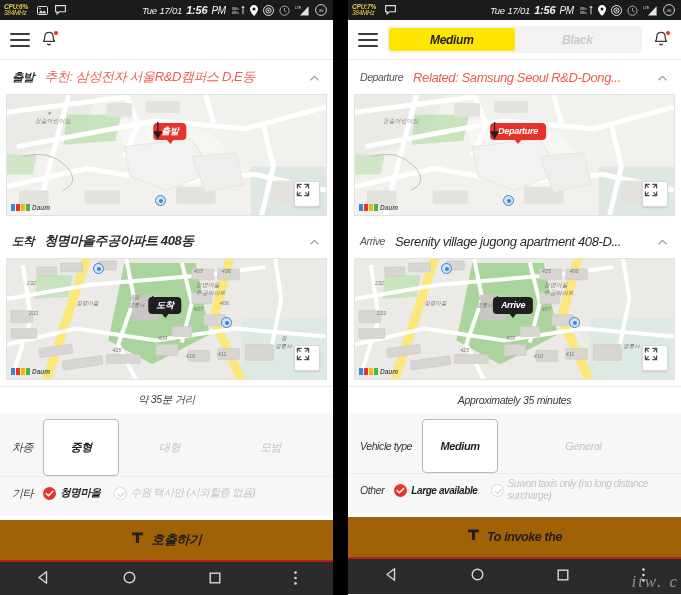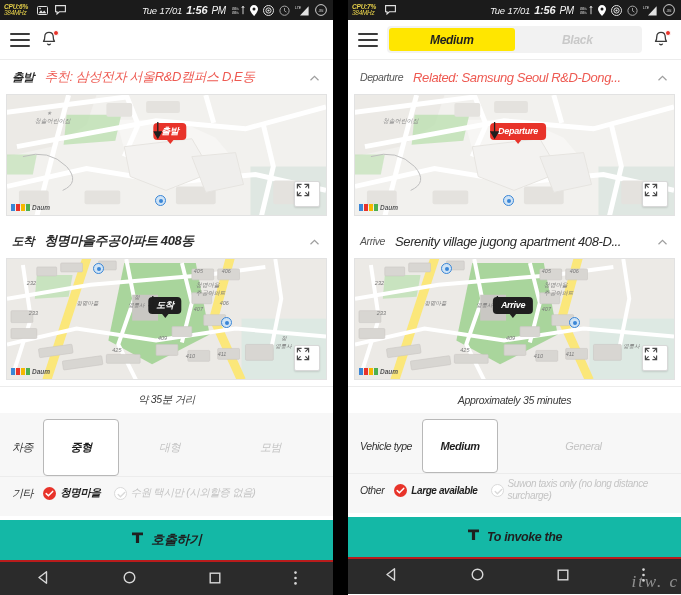--- a/index.html
+++ b/index.html
@@ -137,21 +137,21 @@
   .ck.on { background: #e8332a; }
   .ck.off { background: #fff; border: 1px solid #dadada; }
   .ck svg { position: absolute; inset: 0; }
   .ck-txt { font-size: 10.5px; font-weight: bold; color: #1f1f1f; letter-spacing: -.4px; }
   .ck-txt.dim { color: #c4c4c4; font-weight: normal; }
   .ck-txt.en { font-size: 10px; }
   .opt-checks { display: flex; align-items: center; gap: 13px; flex: 1; }
 
   
   .cta {
-    height: 40px; background: #14b8a6; display: flex; align-items: center;
+    height: 40px; background: #a16207; display: flex; align-items: center;
     justify-content: center; gap: 7px; cursor: pointer;
   }
   .cta-txt { font-size: 13px; font-weight: bold; color: #1f1f1f; letter-spacing: -.4px; }
   .cta-txt.en { font-size: 12.5px; }
 
   
   .navbar {
     height: 37px; background: #2b2b2b; display: flex; align-items: center;
     justify-content: space-around; border-top: 2px solid #b91c1c; position: relative;
   }

